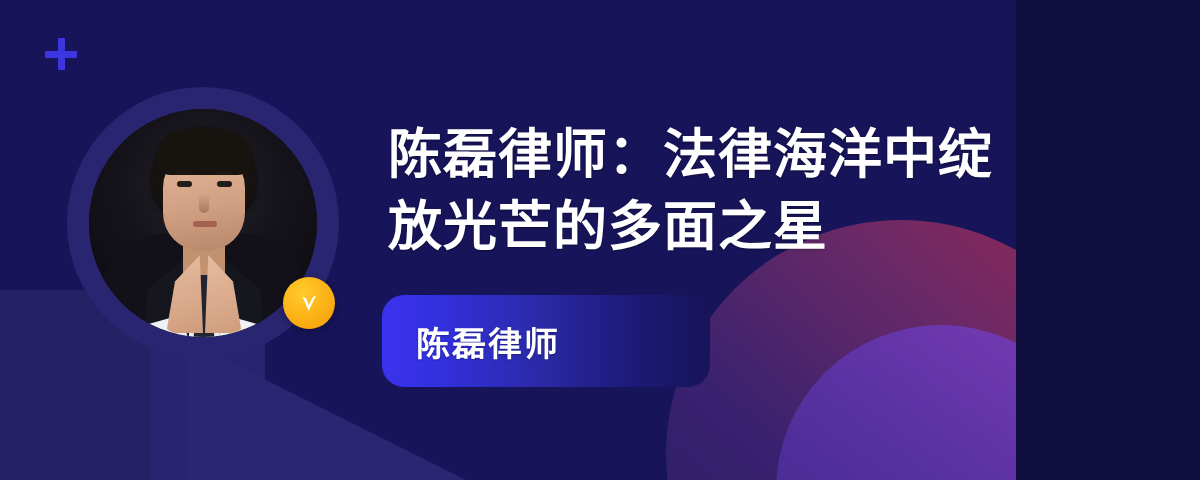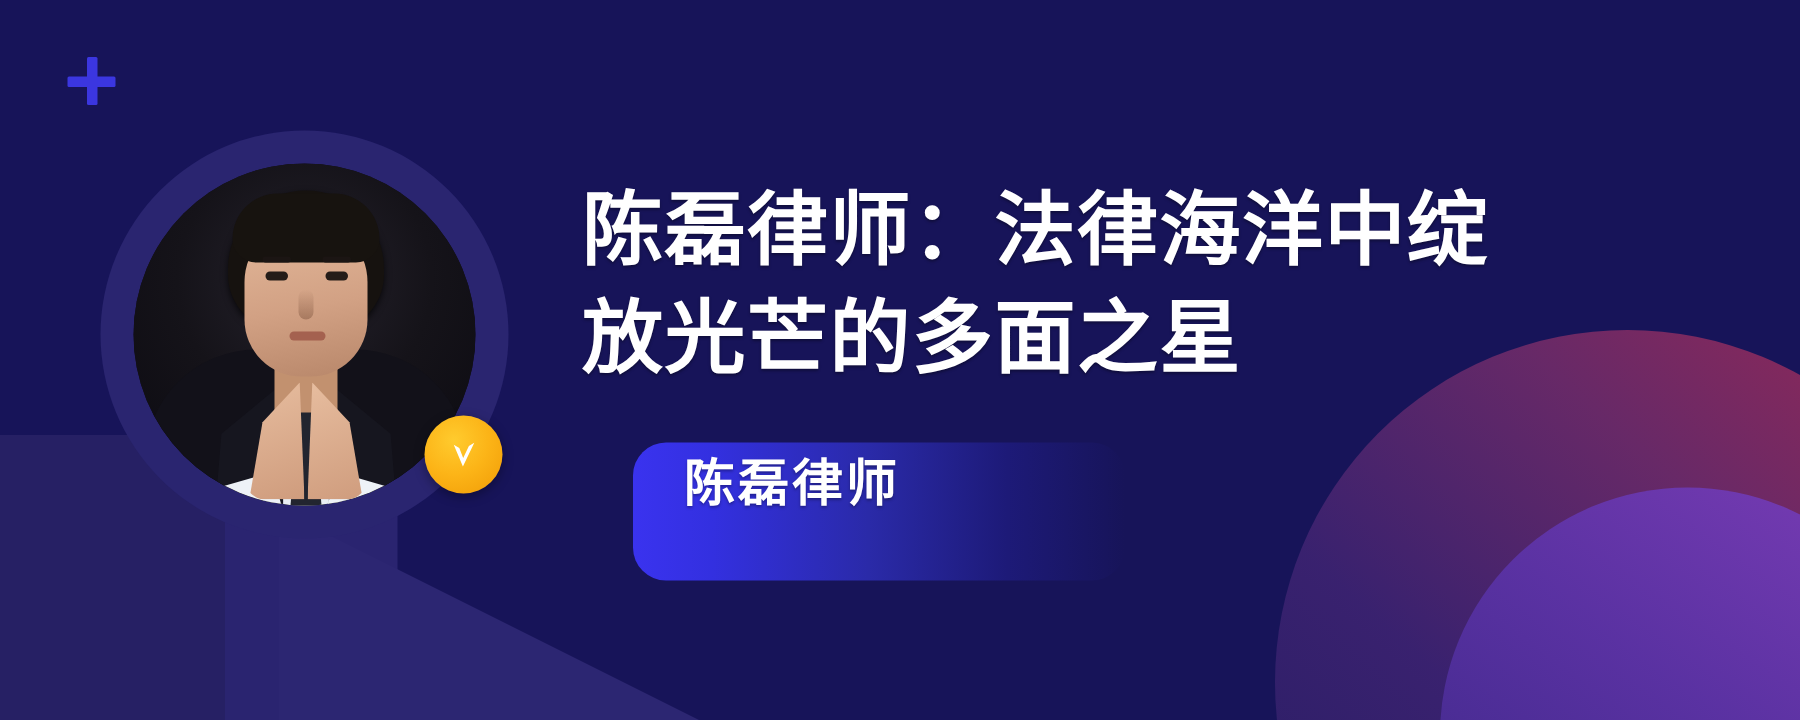--- a/index.html
+++ b/index.html
@@ -3,21 +3,21 @@
 <meta charset="utf-8">
 <title>陈磊律师</title>
 <style>
   html, body {
     margin: 0;
     padding: 0;
     background: #0f0d3d;
   }
   .banner {
     position: relative;
-    width: 1200px;
+    width: 1016px;
     height: 480px;
     overflow: hidden;
     background: #171459;
     font-family: Liberation Sans, sans-serif;
     user-select: none;
   }
 
   
   .bg-deco {
     position: absolute;
@@ -267,29 +267,28 @@
 
   .name-pill {
     position: absolute;
     left: 382px;
     top: 295px;
     height: 92px;
     min-width: 328px;
     padding: 0 150px 0 34px;
     box-sizing: border-box;
     display: flex;
-    align-items: flex-start;
+    align-items: center;
     border-radius: 22px;
     background: linear-gradient(90deg, #3a33ef 0%, #3330e0 16%, #2a2aa8 48%, #1d1a78 76%, #171459 100%);
     color: #ffffff;
     font-size: 34px;
     font-weight: 700;
     letter-spacing: 2px;
     text-shadow: 0 1px 2px rgba(0,0,0,.3);
-    margin-left: 40px;
   }
 </style>
 </head>
 <body>
 
 <div class="banner">
 
   <div class="bg-deco">
     <div class="wedge-c"></div>
     <div class="wedge-a"></div>

